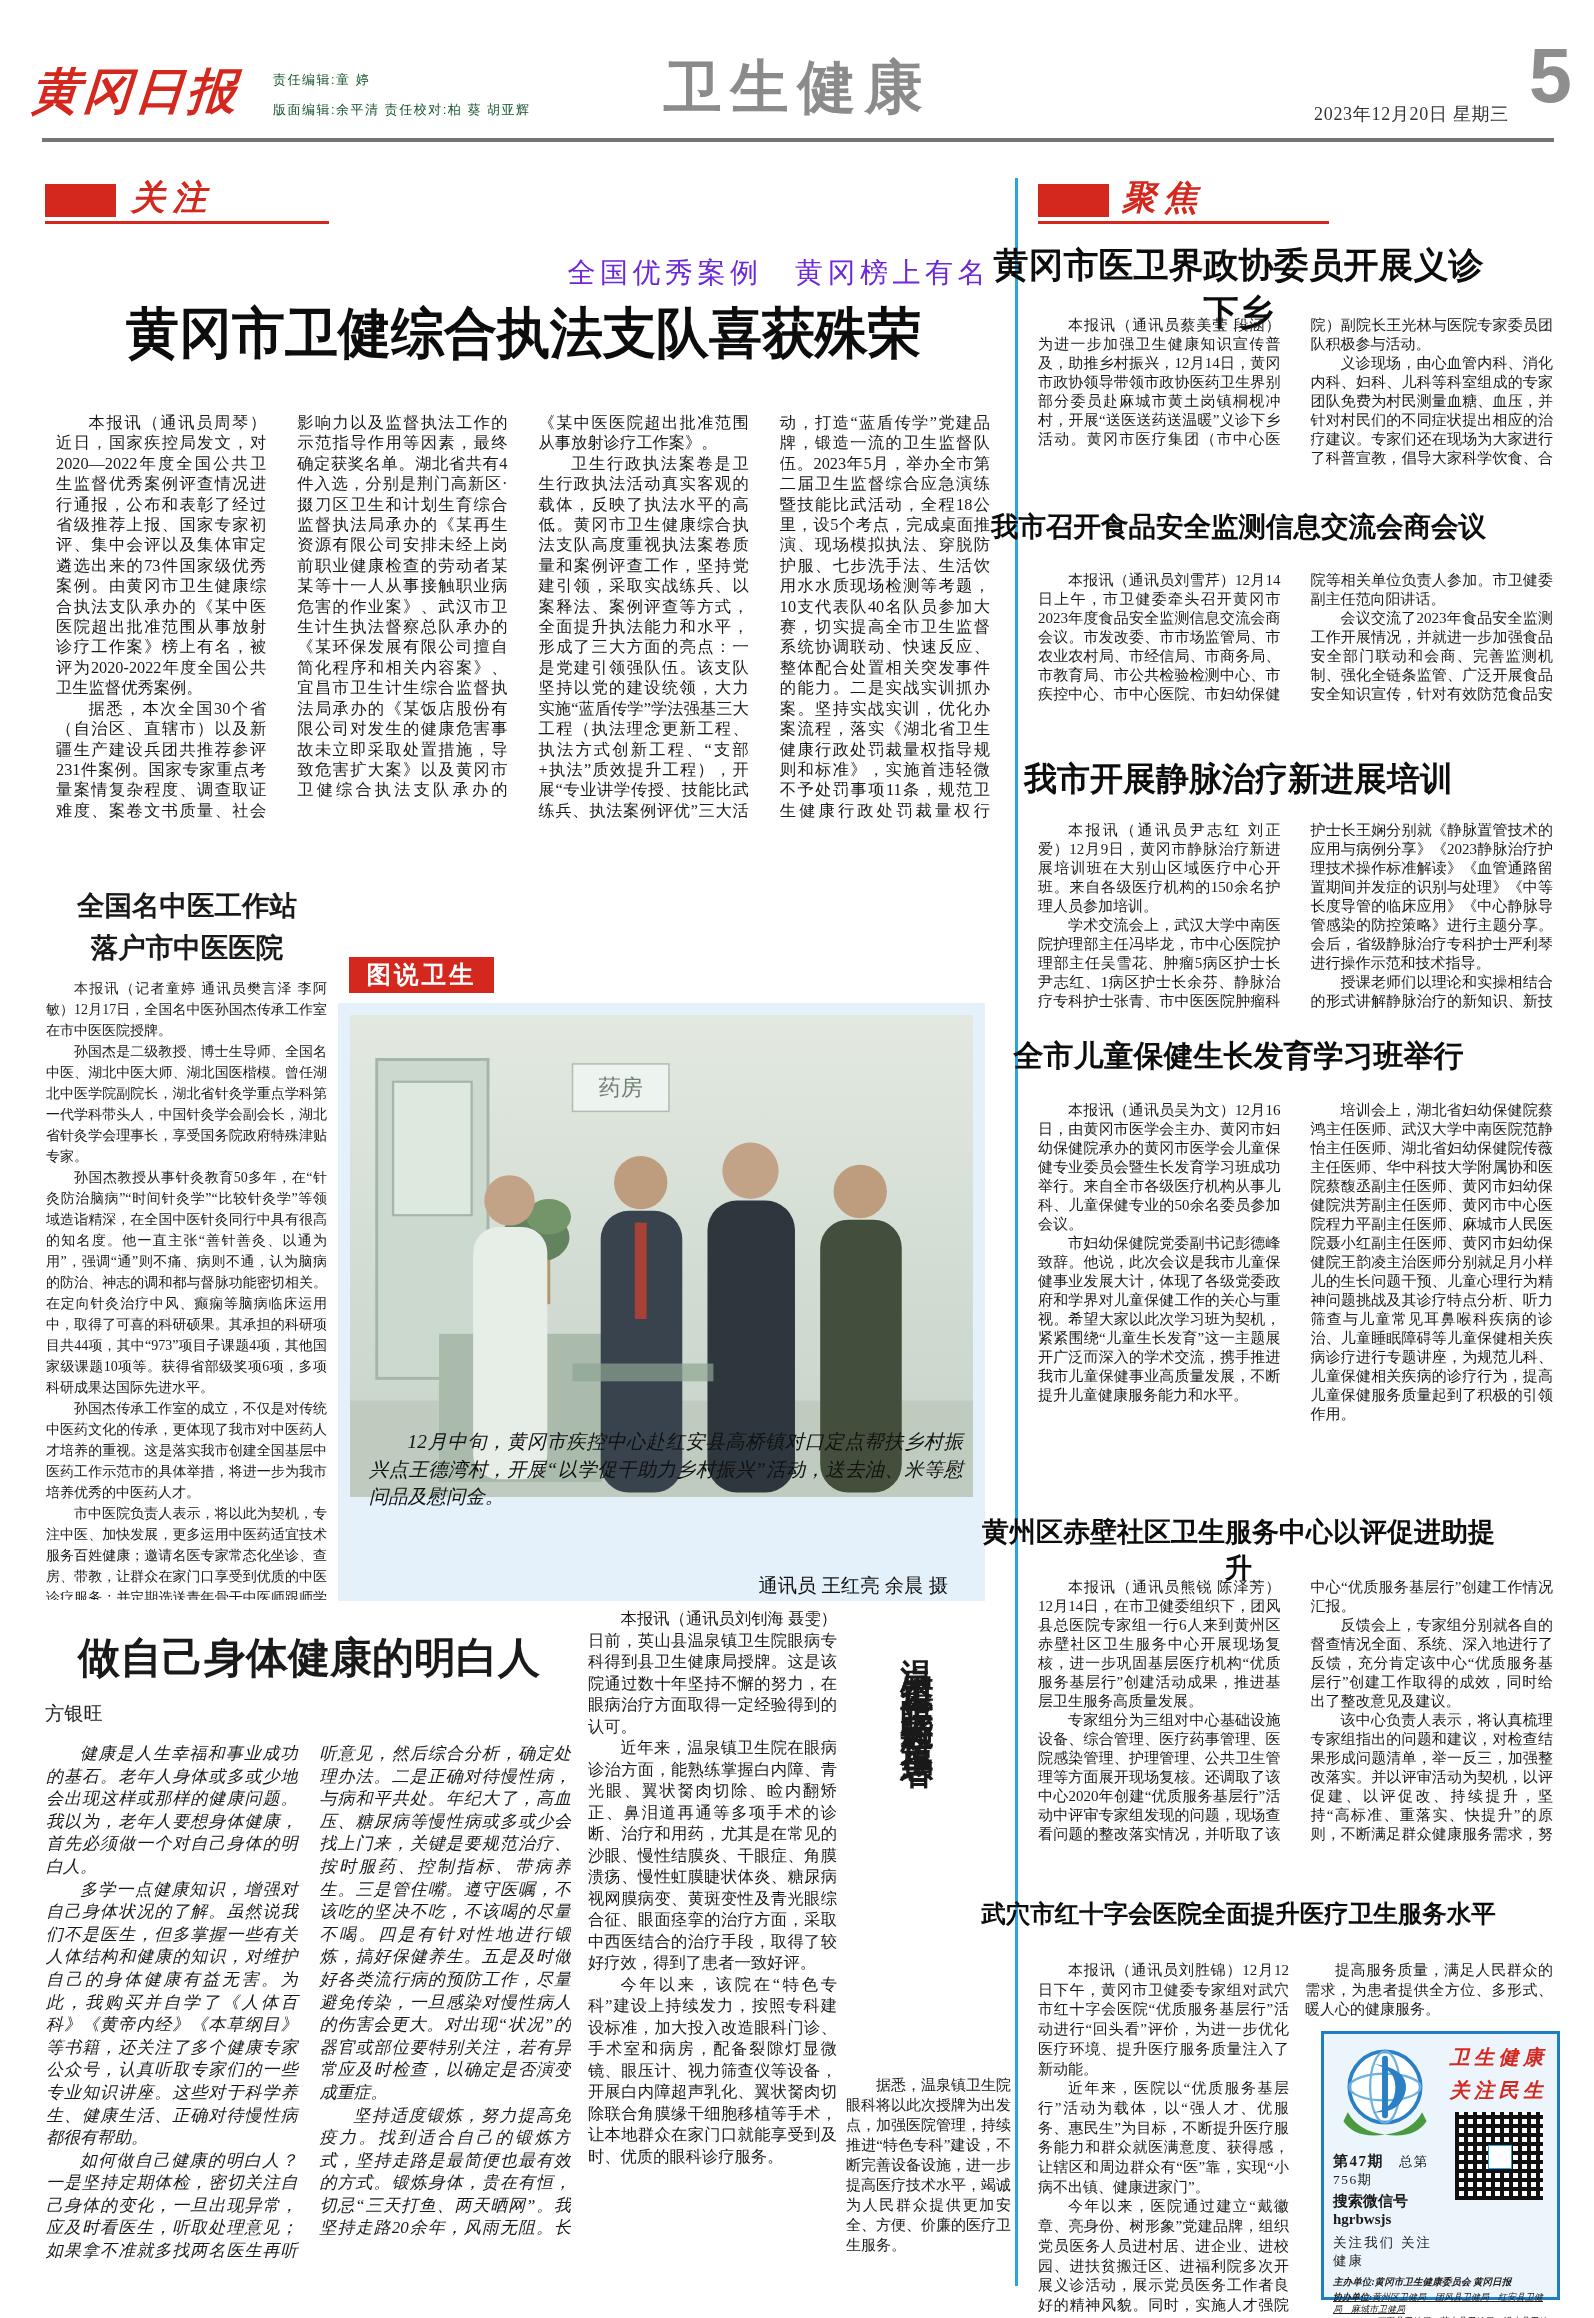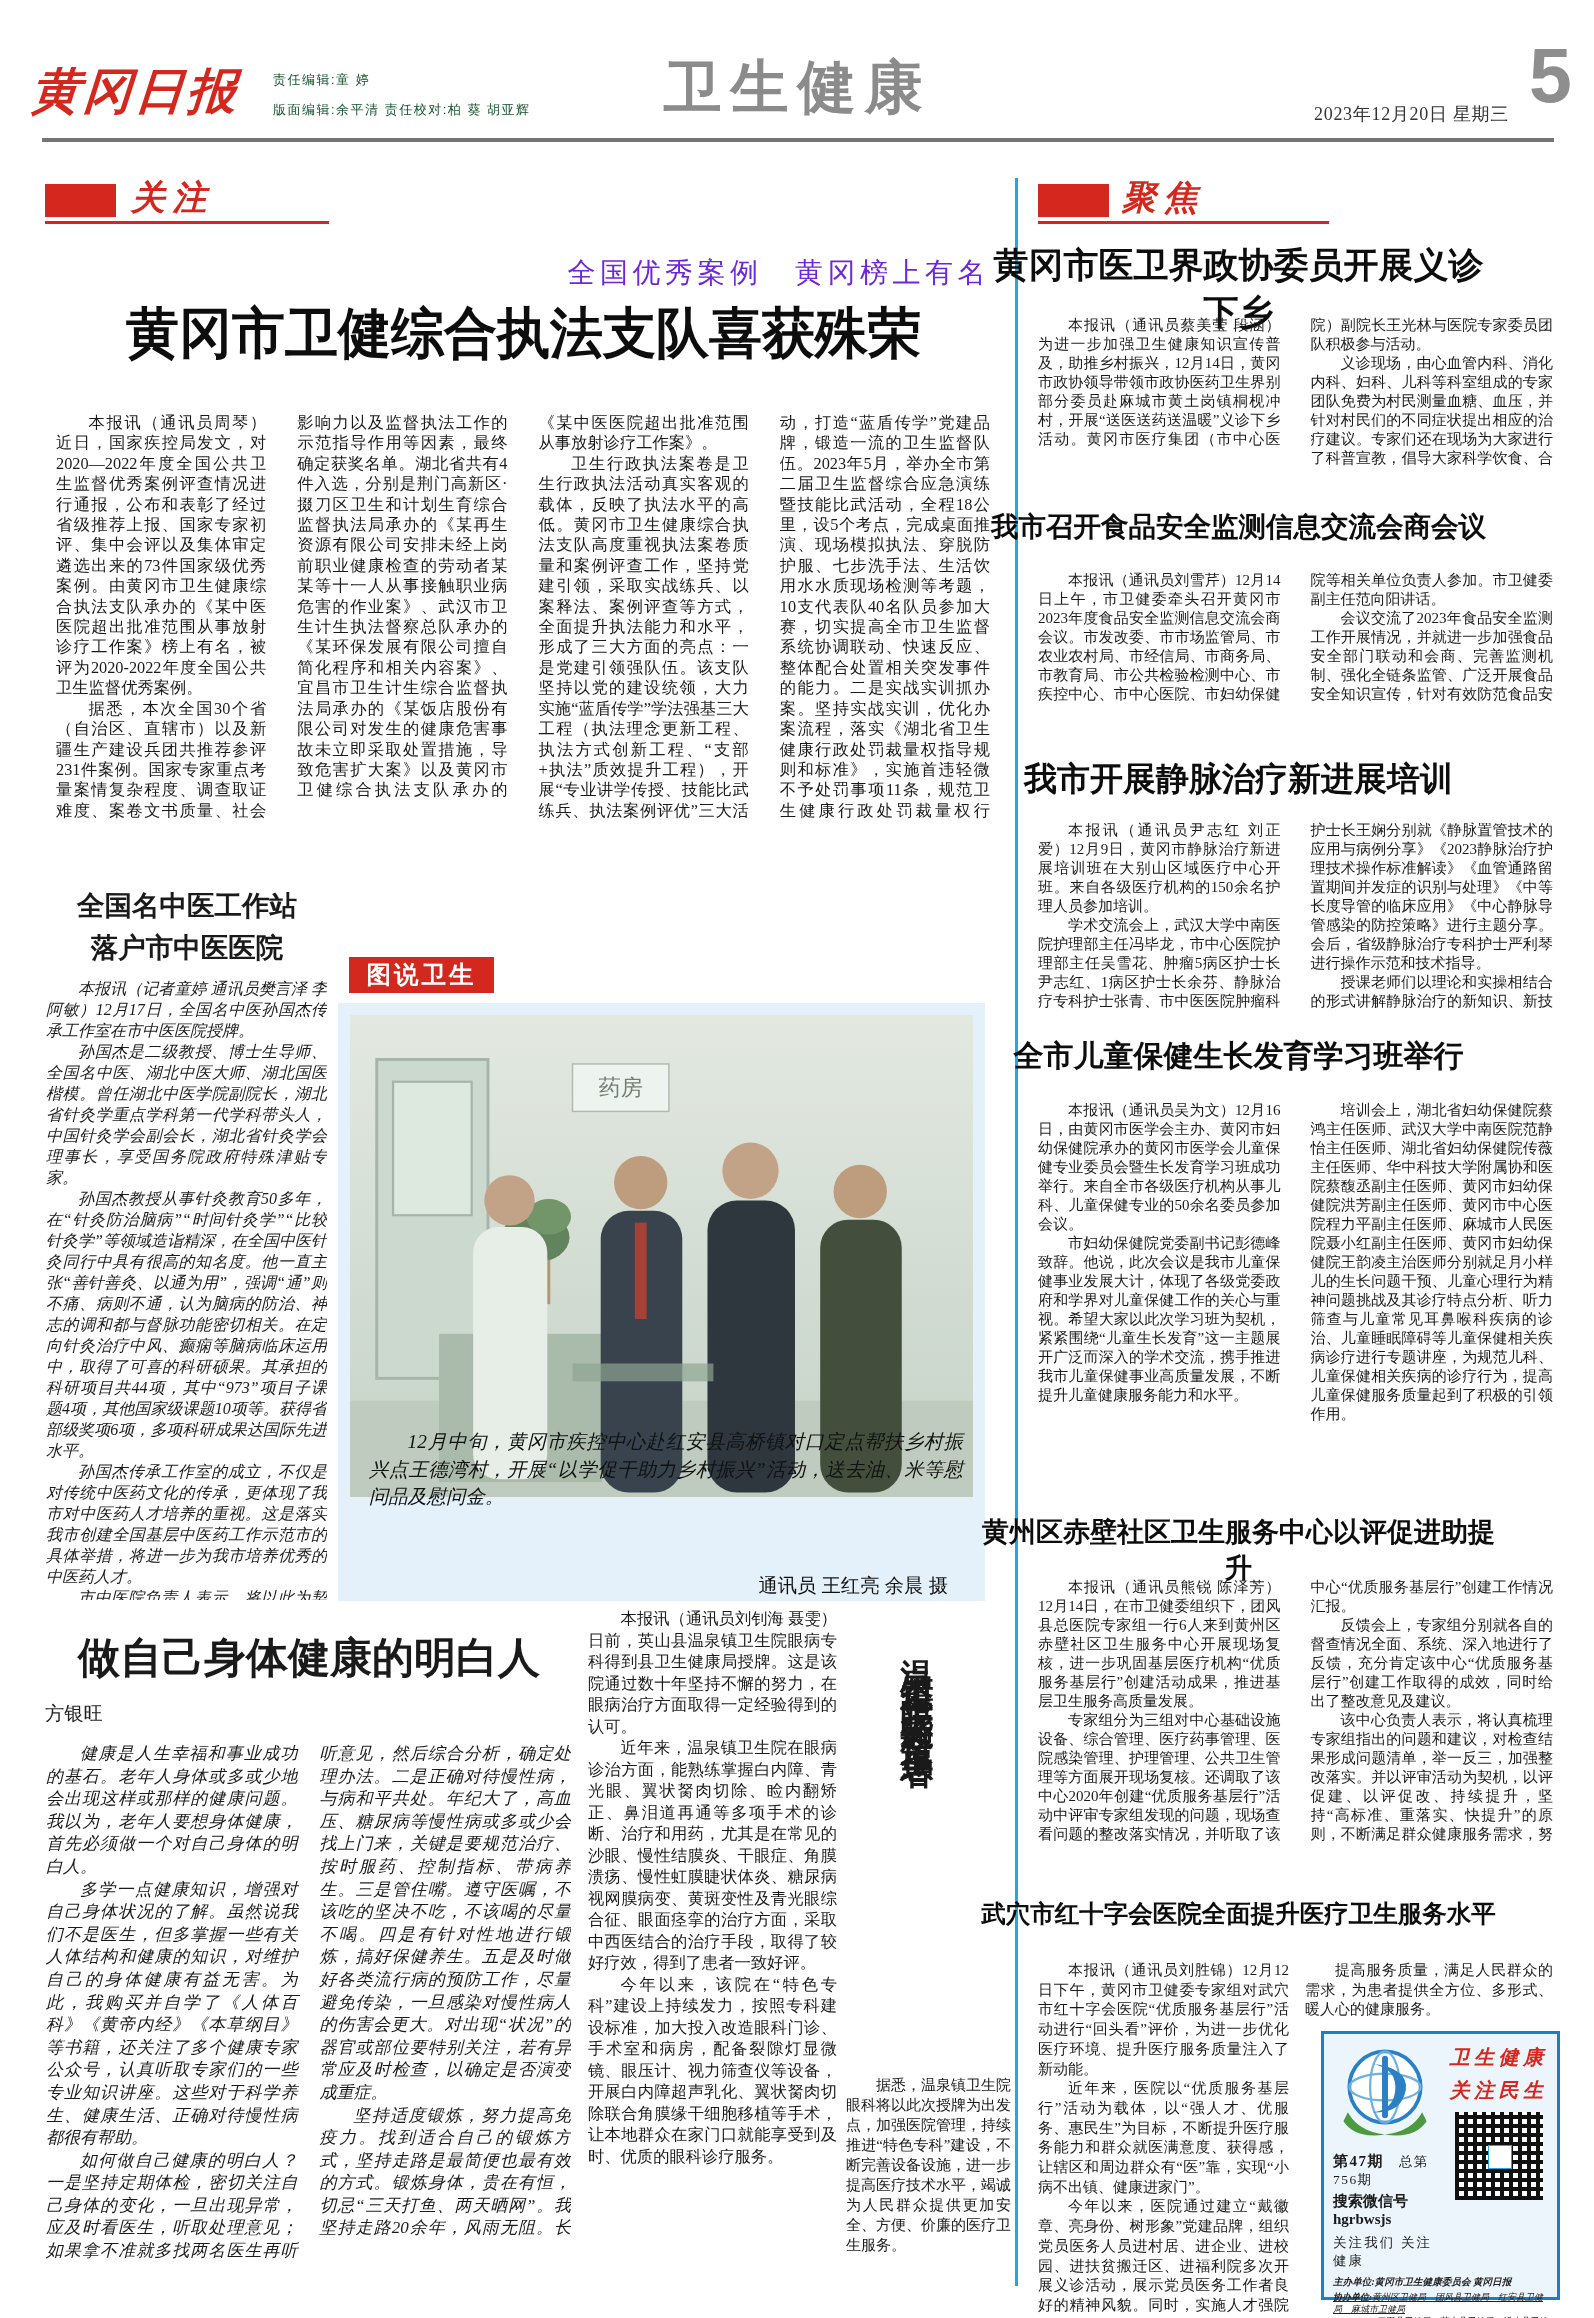--- a/index.html
+++ b/index.html
@@ -26,21 +26,21 @@
   #tag-right-line{left:1038px;top:221px;width:291px;}
   
   #vertical-divider{left:1015px;top:178px;width:3px;height:2108px;background:#2aa6de;}
   
   #lead-kicker{left:56px;top:254px;width:934px;text-align:right;font-size:28px;color:#6d28d9;letter-spacing:4.5px;}
   #lead-title{left:45px;top:298px;width:957px;text-align:center;font-size:53px;font-weight:bold;color:#0d0d0d;transform:scaleY(1.04);}
   #lead-body{left:56px;top:413px;width:934px;height:414px;column-count:4;column-gap:31px;font-size:16.3px;line-height:20.4px;text-align:justify;overflow:hidden;}
   .body p{margin:0;text-indent:2em;}
   
   #tcm-title{left:45px;top:885px;width:284px;text-align:center;font-size:27.5px;font-weight:bold;line-height:42px;}
-  #tcm-body{left:46px;top:978px;width:281px;height:622px;font-size:16px;line-height:21px;text-align:justify;overflow:hidden;font-style:italic;}
+  #tcm-body{left:46px;top:978px;width:281px;height:622px;font-size:14px;line-height:21px;text-align:justify;overflow:hidden;}
   
   #photo-label{left:349px;top:957px;width:145px;height:36px;background:#d4281e;color:#ffffff;font-size:24.5px;font-weight:bold;text-align:center;line-height:36px;letter-spacing:3px;}
   #photo-panel{left:338px;top:1003px;width:647px;height:598px;background:#e4f1fa;}
   #photo-image{left:350px;top:1015px;width:623px;height:482px;}
   #photo-caption{left:369px;top:1428px;width:594px;font-size:19.3px;line-height:27.5px;text-align:justify;color:#111;font-style:italic;}
   #photo-caption p{margin:0;text-indent:2em;}
   #photo-credit{left:369px;top:1572px;width:579px;text-align:right;font-size:19.3px;color:#111;font-family:"Liberation Sans","DejaVu Sans",sans-serif;}
   
   #essay-title{left:45px;top:1630px;width:528px;text-align:center;font-size:42px;font-weight:bold;}
   #essay-author{left:45px;top:1700px;width:528px;text-align:left;font-size:19.3px;color:#222;}

